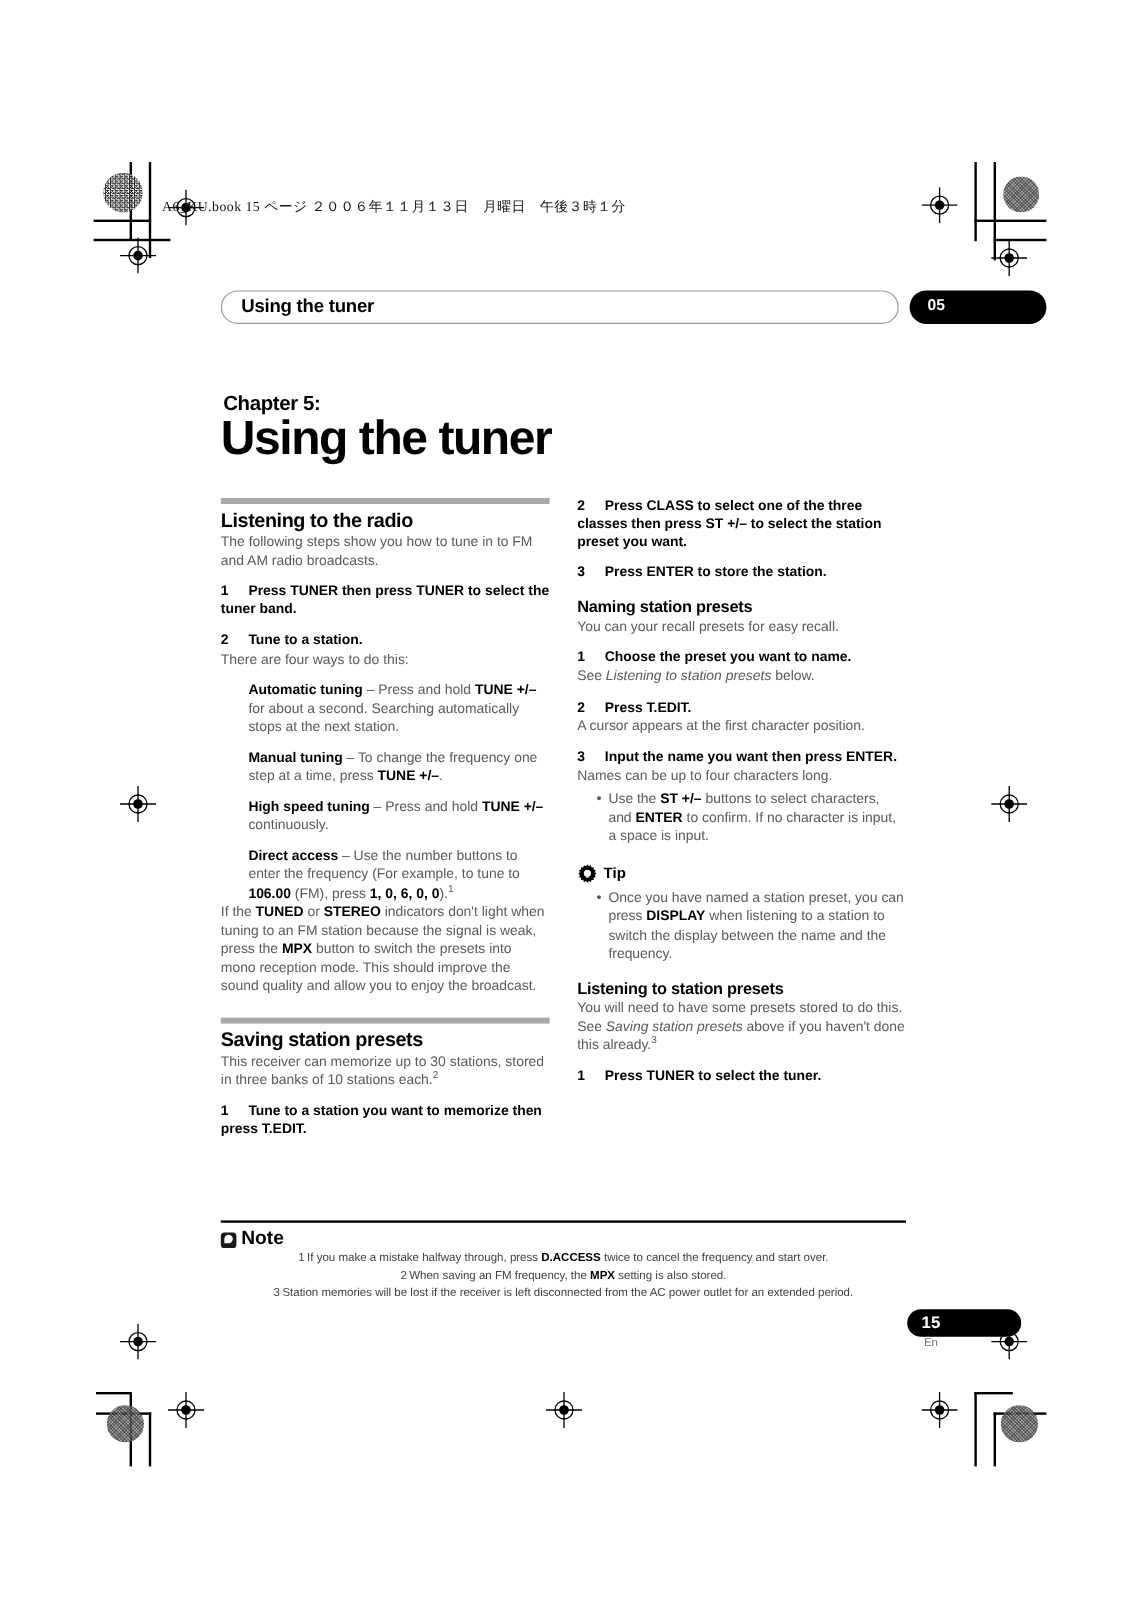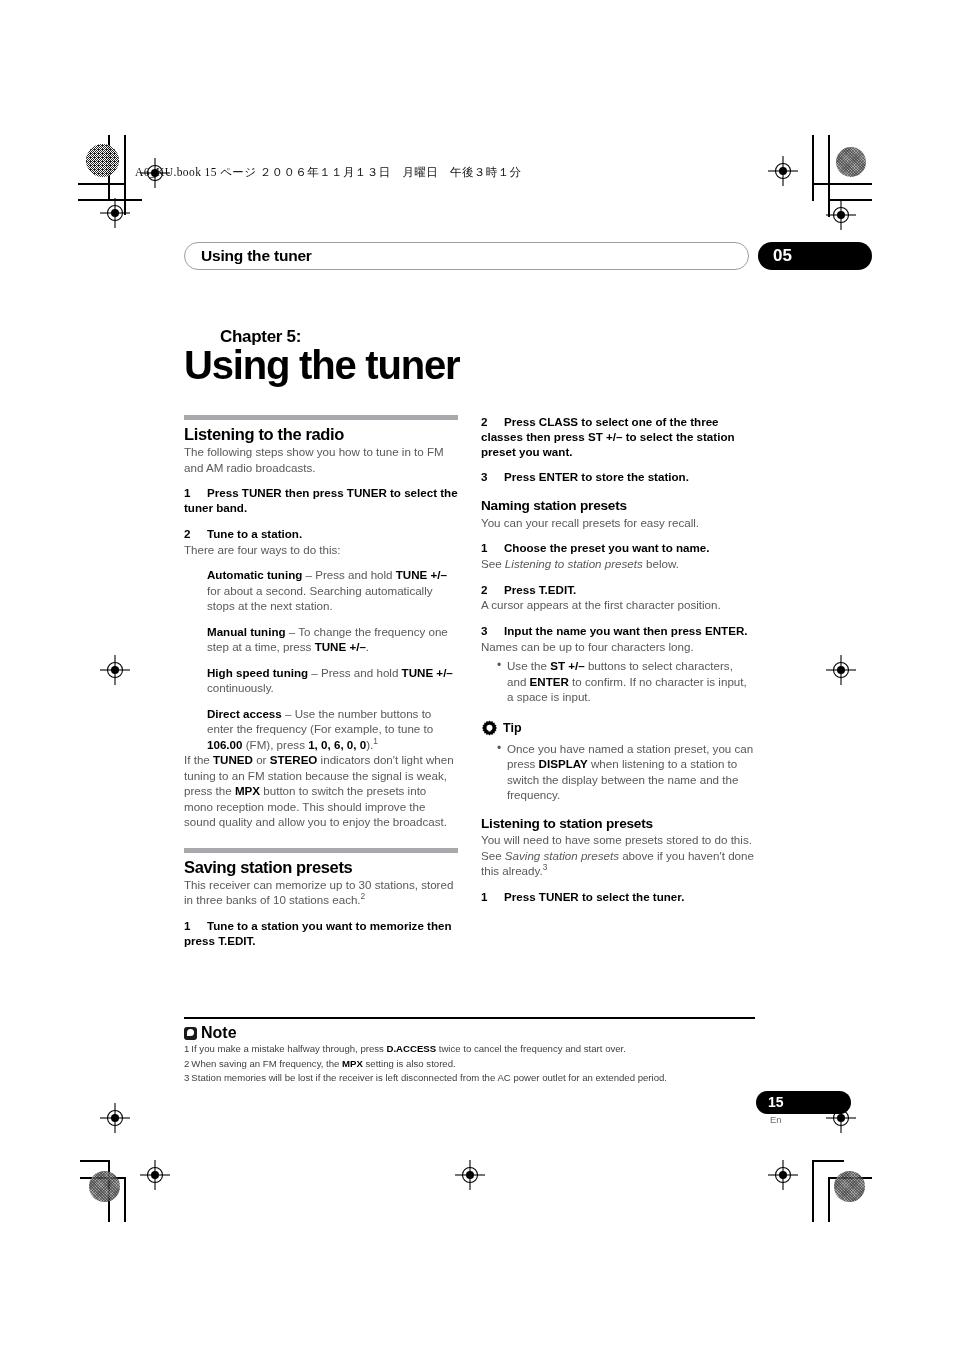--- a/index.html
+++ b/index.html
@@ -68,32 +68,31 @@
     position: absolute;
     left: 574px; top: 0;
     width: 114px; height: 28px;
     background: #000;
     border-radius: 14px;
   }
   .runhead-num span {
     position: absolute;
     left: 15px; top: 4px;
     color: #fff;
-    font-size: 17px;
+    font-size: 13px;
     font-weight: bold;
   }
 
   
   .chapter-label {
     position: absolute;
     left: 186px; top: 327px;
     font-size: 17px;
     font-weight: bold;
     letter-spacing: -0.3px;
-    margin-left: 34px;
   }
   .chapter-title {
     position: absolute;
     left: 184px; top: 345px;
     font-size: 40px;
     font-weight: bold;
     letter-spacing: -1.2px;
     line-height: 1;
   }
 
@@ -230,20 +229,21 @@
     border-radius: 50% 50% 50% 0;
     background: #fff;
   }
   .note-label {
     font-size: 16px; font-weight: bold; color: #000;
   }
   .note-line {
     font-size: 9.6px;
     line-height: 1.52;
     color: #3f3f3f;
+    text-align: center;
   }
   .note-line .num { margin-right: 2px; }
   .note-line b { color: #000; }
 
   
   .pagenum {
     position: absolute;
     left: 756px; top: 1091px;
     width: 95px; height: 23px;
     background: #000;

